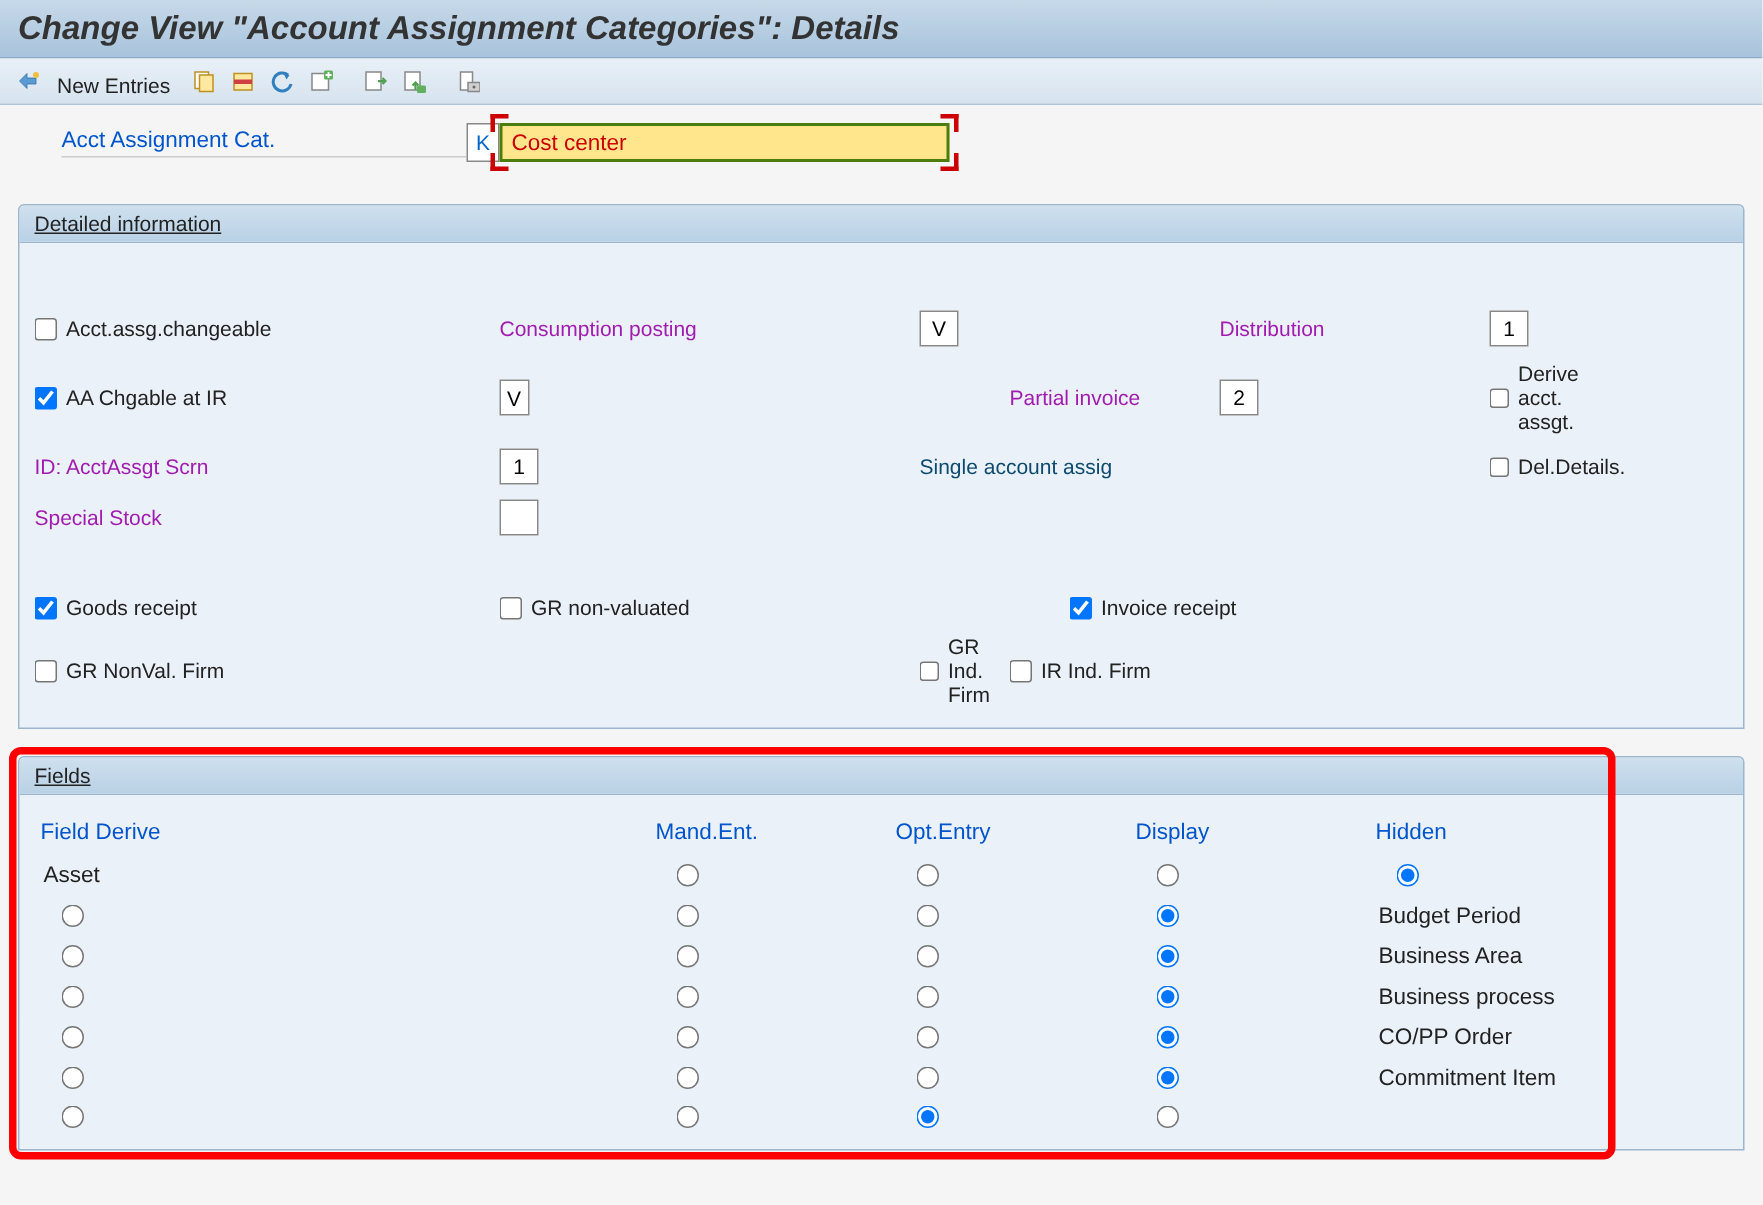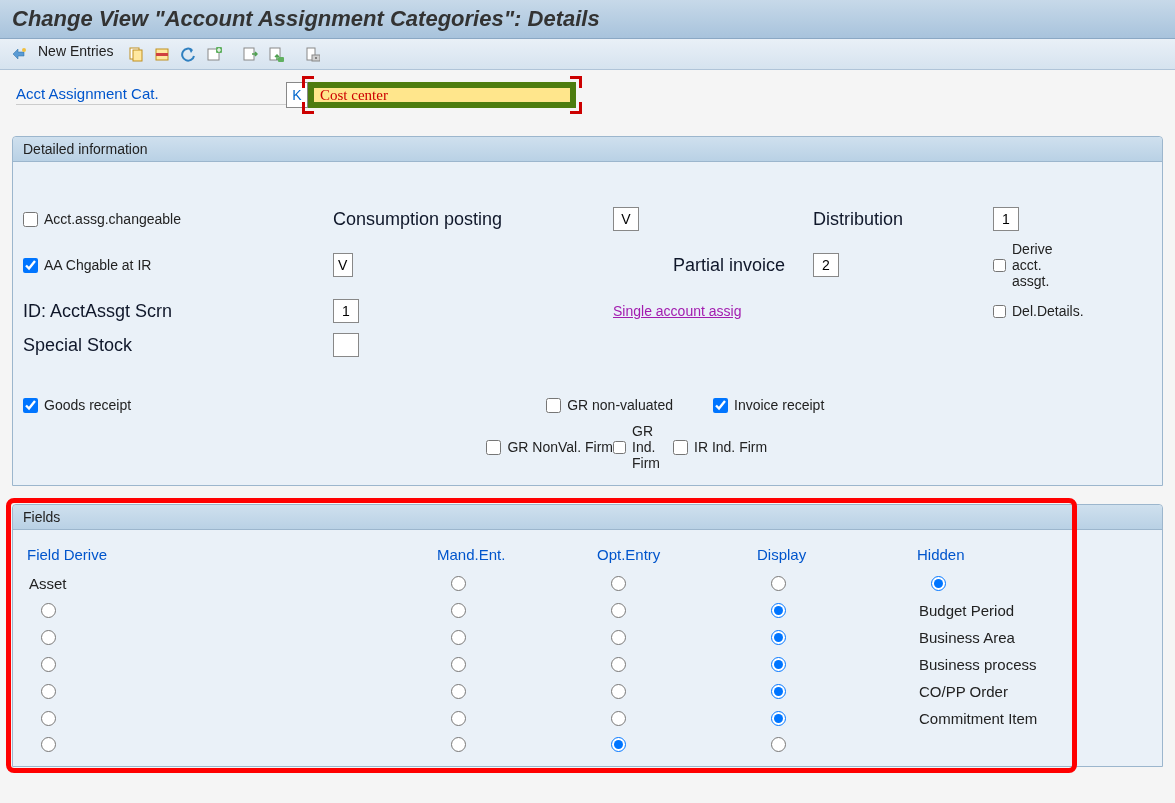--- a/index.html
+++ b/index.html
@@ -17,21 +17,21 @@
     font-size: 22px;
     font-weight: bold;
     font-style: italic;
     color: #333;
     border-bottom: 1px solid #8ba8c4;
   }
   .toolbar {
     background: linear-gradient(to bottom, #e9f0f7, #d6e3ef);
     padding: 4px 8px;
     display: flex;
-    align-items: flex-start;
+    align-items: flex-end;
     gap: 4px;
     border-bottom: 1px solid #b0c4d8;
   }
   .tb-btn {
     display: inline-flex;
     align-items: center;
     justify-content: center;
     width: 22px;
     height: 22px;
     cursor: pointer;
@@ -50,100 +50,101 @@
     align-items: center;
     margin-bottom: 28px;
     padding-left: 4px;
   }
   .header-label {
     color: #0055cc;
     font-size: 15px;
     width: 270px;
     border-bottom: 1px solid #ccc;
     padding-bottom: 2px;
+    margin-left: 25px;
   }
   .key-box {
     width: 22px;
     height: 26px;
     border: 1px solid #888;
     background: #fff;
     text-align: center;
     line-height: 24px;
     color: #0066cc;
     font-size: 14px;
   }
   .highlight-wrap {
     position: relative;
     margin-left: 0;
   }
   .highlight-input {
-    width: 268px;
+    width: 300px;
     height: 26px;
-    border: 6px solid #4d7c0f;
+    border: 2px solid #4d7c0f;
     background: #ffe68c;
     color: #cc0000;
     font-size: 15px;
     padding: 0 6px;
-    font-family: Liberation Serif, serif;
   }
   .corner { position: absolute; width: 12px; height: 12px; border: 3px solid #cc0000; }
   .corner.tl { top: -6px; left: -6px; border-right: none; border-bottom: none; }
   .corner.tr { top: -6px; right: -6px; border-left: none; border-bottom: none; }
   .corner.bl { bottom: -6px; left: -6px; border-right: none; border-top: none; }
   .corner.br { bottom: -6px; right: -6px; border-left: none; border-top: none; }
 
   .groupbox {
     border: 1px solid #9cb6cd;
     border-radius: 4px 4px 0 0;
     margin-bottom: 18px;
     background: #eaf1f8;
   }
   .groupbox-title {
     background: linear-gradient(to bottom, #cfe0ee, #b9d1e5);
     padding: 4px 10px;
     font-size: 14px;
     color: #222;
     border-bottom: 1px solid #9cb6cd;
     border-radius: 4px 4px 0 0;
+    text-decoration: underline;
   }
   .groupbox-body {
     padding: 12px 10px 14px 10px;
   }
   .info-grid {
     display: grid;
     grid-template-columns: 310px 280px 60px 140px 180px 50px;
     row-gap: 10px;
     align-items: center;
     margin-top: 33px;
   }
-  .col-span-2 { grid-column: span 2; justify-content: flex-end; }
+  .col-span-2 { grid-column: span 2; }
   .col-span-3 { grid-column: span 3; }
   .chk-item {
     display: flex;
     align-items: center;
     gap: 6px;
   }
   .chk-item input[type="checkbox"] {
     width: 15px;
     height: 15px;
     cursor: pointer;
   }
   .chk-item label { font-size: 14px; color: #222; cursor: pointer; }
-  .field-label { font-size: 18px; color: #0f172a; }
+  .field-label { font-size: 14px; color: #a21caf; }
   .mini-input {
     width: 20px;
     height: 24px;
     border: 1px solid #888;
     background: #fff;
     text-align: center;
     padding: 0 4px;
     font-size: 14px;
   }
   .mini-input.w26 { width: 26px; text-align: center; padding: 0; }
-  .hint-text { font-size: 14px; color: #a21caf; text-decoration: underline; }
+  .hint-text { font-size: 14px; color: #0c4a6e; }
   .spacer-row { height: 20px; grid-column: 1 / -1; }
 
   .fields-box-wrap {
     position: relative;
   }
   .fields-highlight {
     position: absolute;
     top: -6px;
     left: -6px;
     right: 86px;

